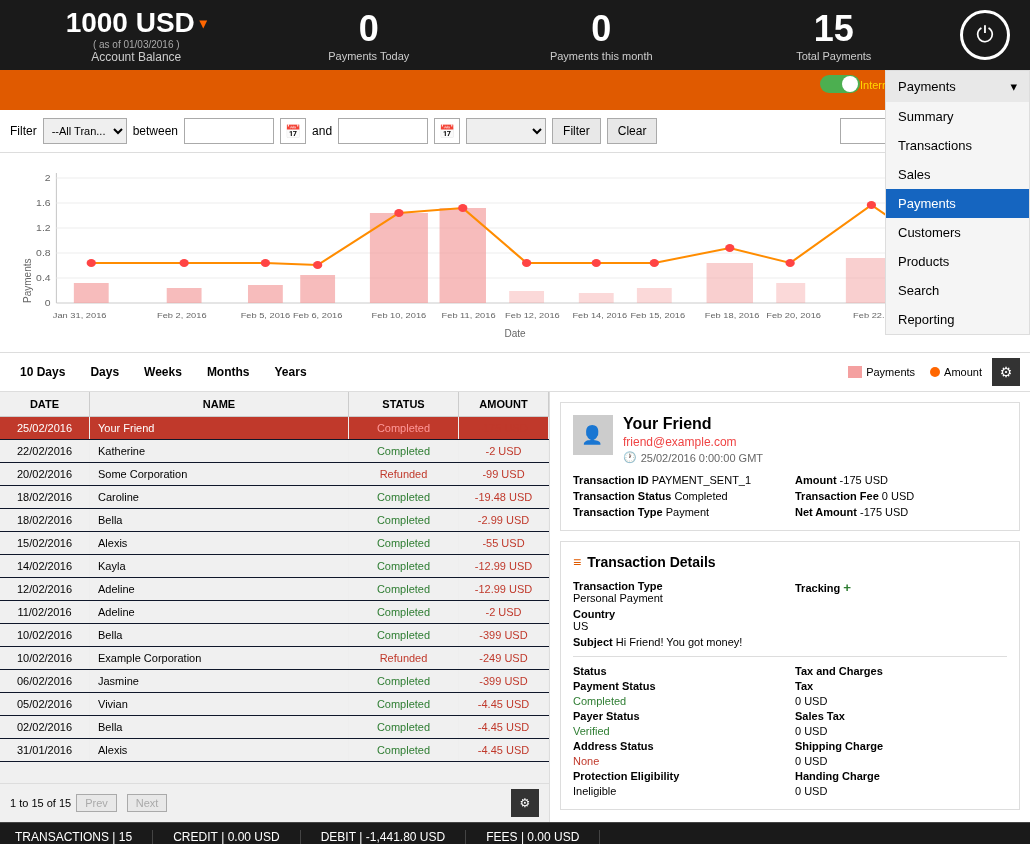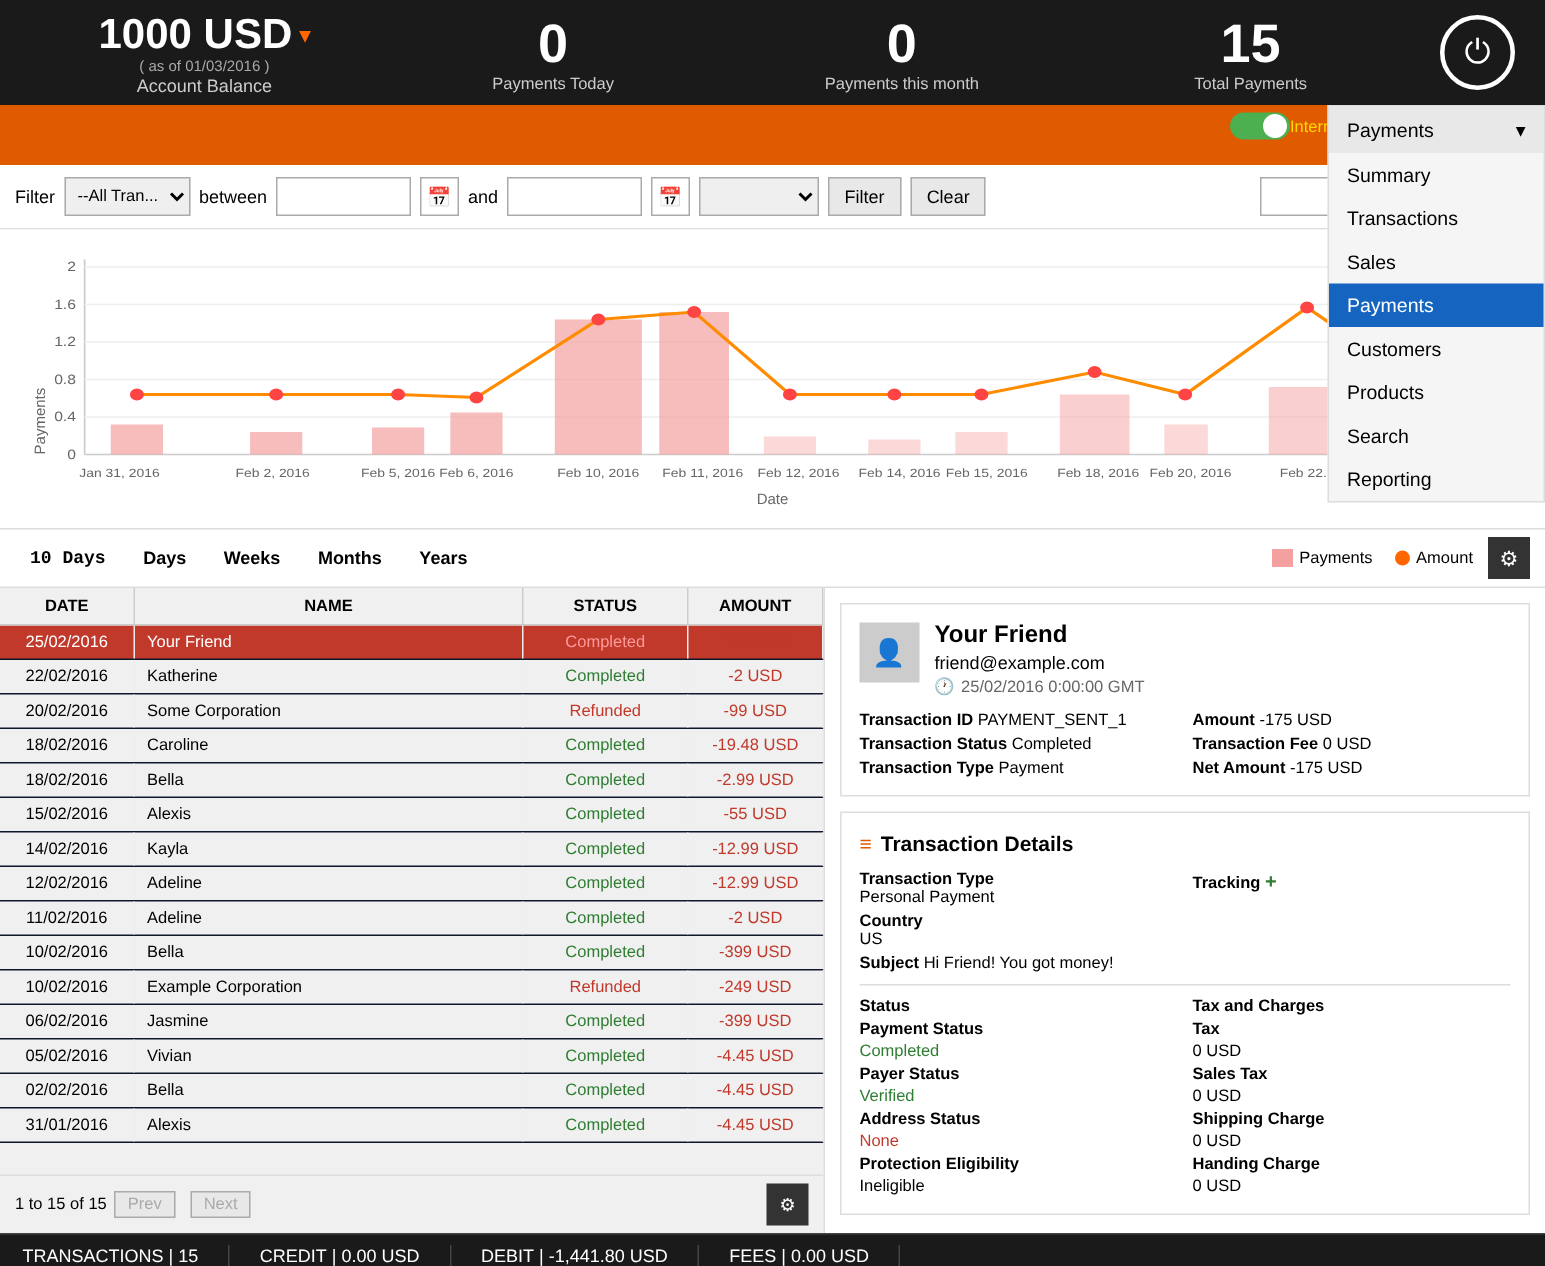--- a/index.html
+++ b/index.html
@@ -43,21 +43,21 @@
 
     
     .chart-area { background: white; padding: 10px; border-bottom: 1px solid #ddd; position: relative; height: 200px; }
     .chart-svg { width: 100%; height: 160px; }
     .chart-x-label { text-align: center; font-size: 10px; color: #666; margin-top: 2px; }
     .y-label { position: absolute; left: 5px; top: 50%; transform: rotate(-90deg) translateX(-50%); font-size: 10px; color: #666; white-space: nowrap; }
 
     
     .time-tabs { background: white; padding: 5px 10px; display: flex; align-items: center; border-bottom: 1px solid #ddd; }
     .time-tab { padding: 3px 10px; cursor: pointer; font-size: 12px; margin-right: 5px; font-weight: bold; }
-    .time-tab.active { font-weight: bold; font-family: Liberation Mono, monospace; }
+    .time-tab.active { font-weight: bold; }
     .legend { margin-left: auto; display: flex; align-items: center; gap: 15px; font-size: 11px; }
     .legend-item { display: flex; align-items: center; gap: 4px; }
     .legend-box { width: 14px; height: 12px; }
     .legend-dot { width: 10px; height: 10px; border-radius: 50%; background: #ff6600; }
     .settings-btn { width: 28px; height: 28px; background: #333; border: none; cursor: pointer; display: flex; align-items: center; justify-content: center; color: white; font-size: 14px; margin-left: 10px; }
 
     
     .main-content { display: flex; height: 430px; }
 
     
@@ -77,21 +77,21 @@
     .page-btn { background: #e8e8e8; border: 1px solid #aaa; padding: 2px 8px; cursor: pointer; font-size: 11px; margin: 0 5px; }
     .page-btn.disabled { color: #aaa; }
     .export-btn { width: 28px; height: 28px; background: #333; border: none; cursor: pointer; color: white; font-size: 12px; margin-left: auto; }
 
     
     .detail-panel { width: 480px; overflow-y: auto; padding: 10px; background: white; }
     .payment-card { border: 1px solid #ddd; padding: 12px; margin-bottom: 10px; }
     .payment-header { display: flex; align-items: flex-start; gap: 10px; margin-bottom: 10px; }
     .avatar { width: 40px; height: 40px; background: #ccc; display: flex; align-items: center; justify-content: center; font-size: 18px; flex-shrink: 0; }
     .payment-name { font-size: 16px; font-weight: bold; margin-bottom: 2px; }
-    .payment-email { color: #000000; font-size: 12px; cursor: pointer; }
+    .payment-email { color: #ef4444; font-size: 12px; cursor: pointer; }
     .payment-date { font-size: 11px; color: #666; display: flex; align-items: center; gap: 4px; margin-top: 2px; }
 
     .transaction-details { border: 1px solid #ddd; padding: 12px; }
     .detail-title { font-size: 14px; font-weight: bold; margin-bottom: 10px; display: flex; align-items: center; gap: 6px; }
     .status-completed-text { color: #2e7d32; }
     .status-verified { color: #2e7d32; }
     .status-none { color: #c0392b; }
     .tracking-btn { color: #2e7d32; cursor: pointer; font-weight: bold; }
 
     

